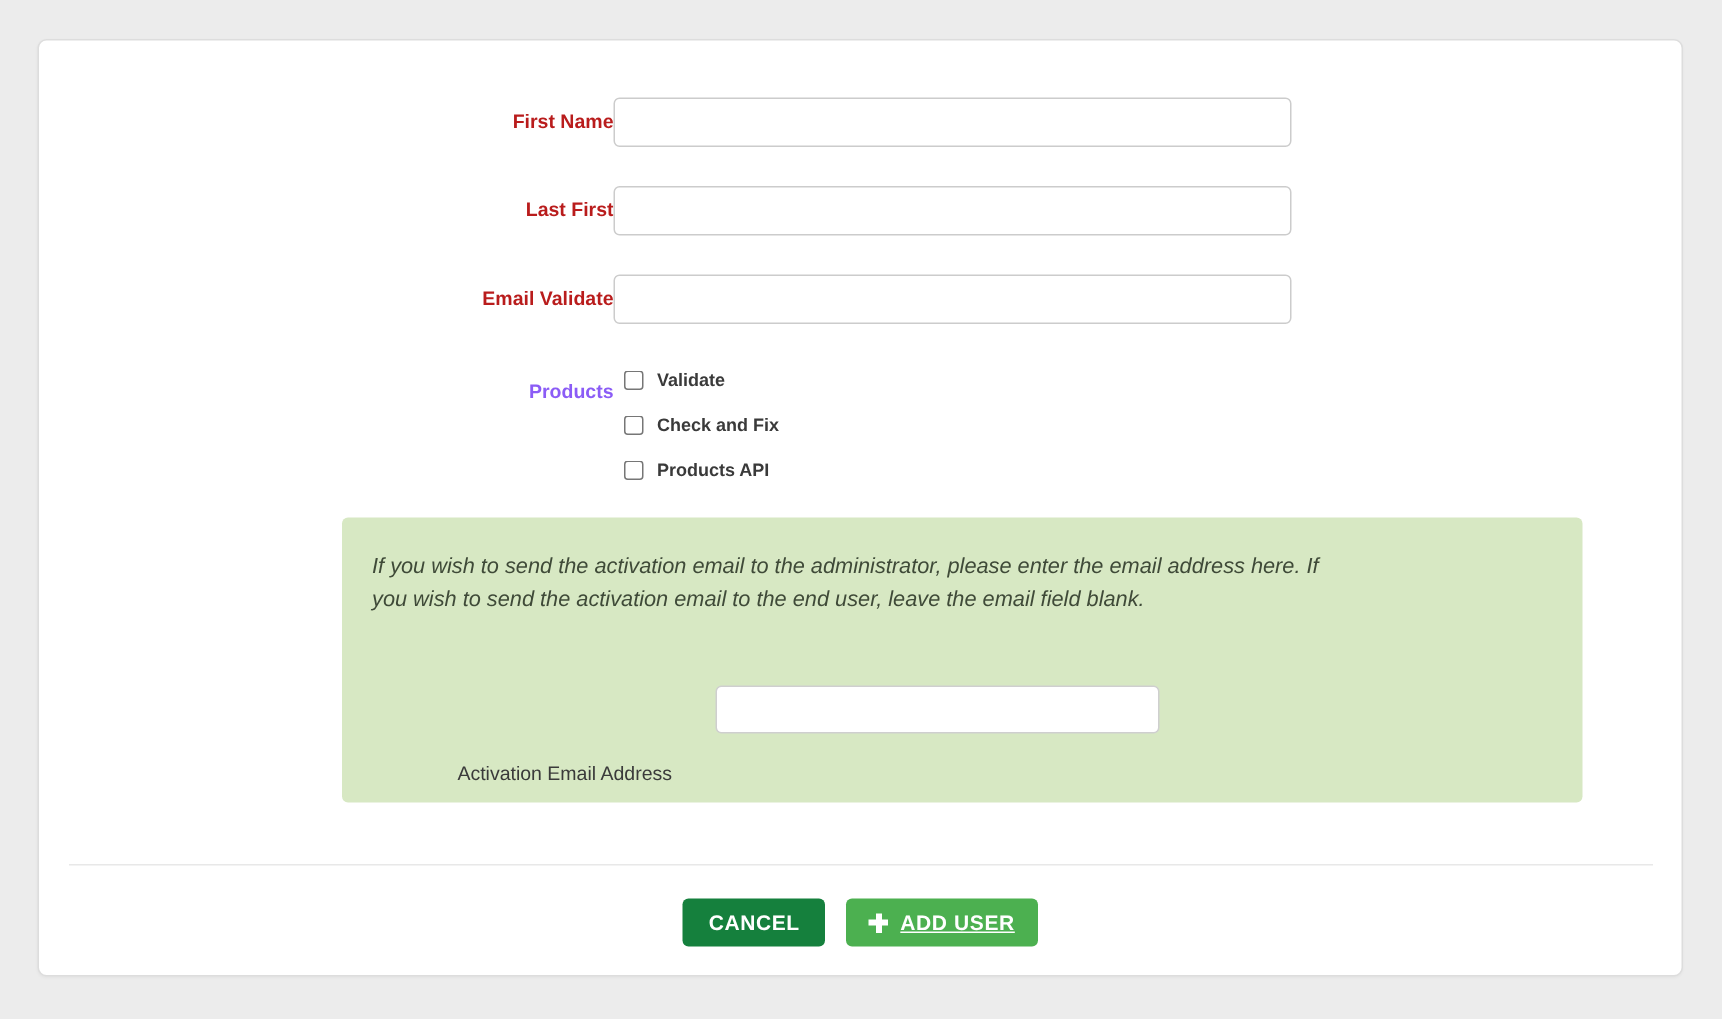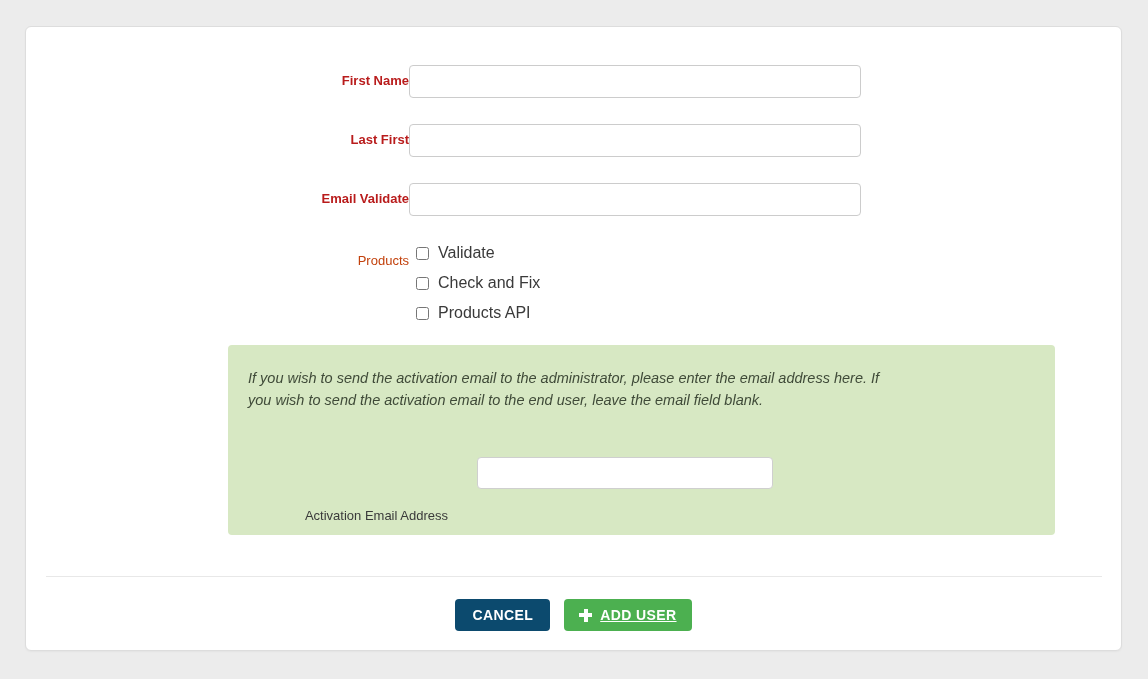--- a/index.html
+++ b/index.html
@@ -55,22 +55,22 @@
     left: 123px;
     width: 260px;
     top: 7px;
     text-align: right;
     font-weight: bold;
     font-size: 13px;
     color: #b91c1c;
     line-height: 18px;
   }
   .field-label.normal-weight {
-    font-weight: normal;
-    color: #c2410c;
+    font-weight: bold;
+    color: #8b5cf6;
     top: 10px;
   }
 
   .text-input {
     position: absolute;
     left: 383px;
     top: 0;
     width: 452px;
     height: 33px;
     box-sizing: border-box;
@@ -95,22 +95,22 @@
     align-items: center;
     height: 30px;
   }
   .checkbox-item input[type="checkbox"] {
     width: 13px;
     height: 13px;
     margin: 0 9px 0 7px;
     vertical-align: middle;
   }
   .checkbox-label {
-    font-weight: normal;
-    font-size: 16px;
+    font-weight: bold;
+    font-size: 12px;
     color: #3a3a3a;
   }
 
   
   .notice-panel {
     position: absolute;
     left: 202px;
     top: 318px;
     width: 827px;
     height: 190px;
@@ -197,21 +197,21 @@
     border: none;
     border-radius: 4px;
     font-family: "Liberation Sans", sans-serif;
     font-size: 14px;
     font-weight: bold;
     letter-spacing: 0.4px;
     color: #ffffff;
     cursor: pointer;
     white-space: nowrap;
   }
-  .btn-cancel { background: #0c4a6e; }
+  .btn-cancel { background: #15803d; }
   .btn-add    { background: #4cb050; padding: 0 15px; text-decoration: underline; }
 
   .plus-icon {
     display: inline-block;
     width: 13px;
     height: 13px;
     margin-right: 8px;
     position: relative;
     flex: none;
   }

